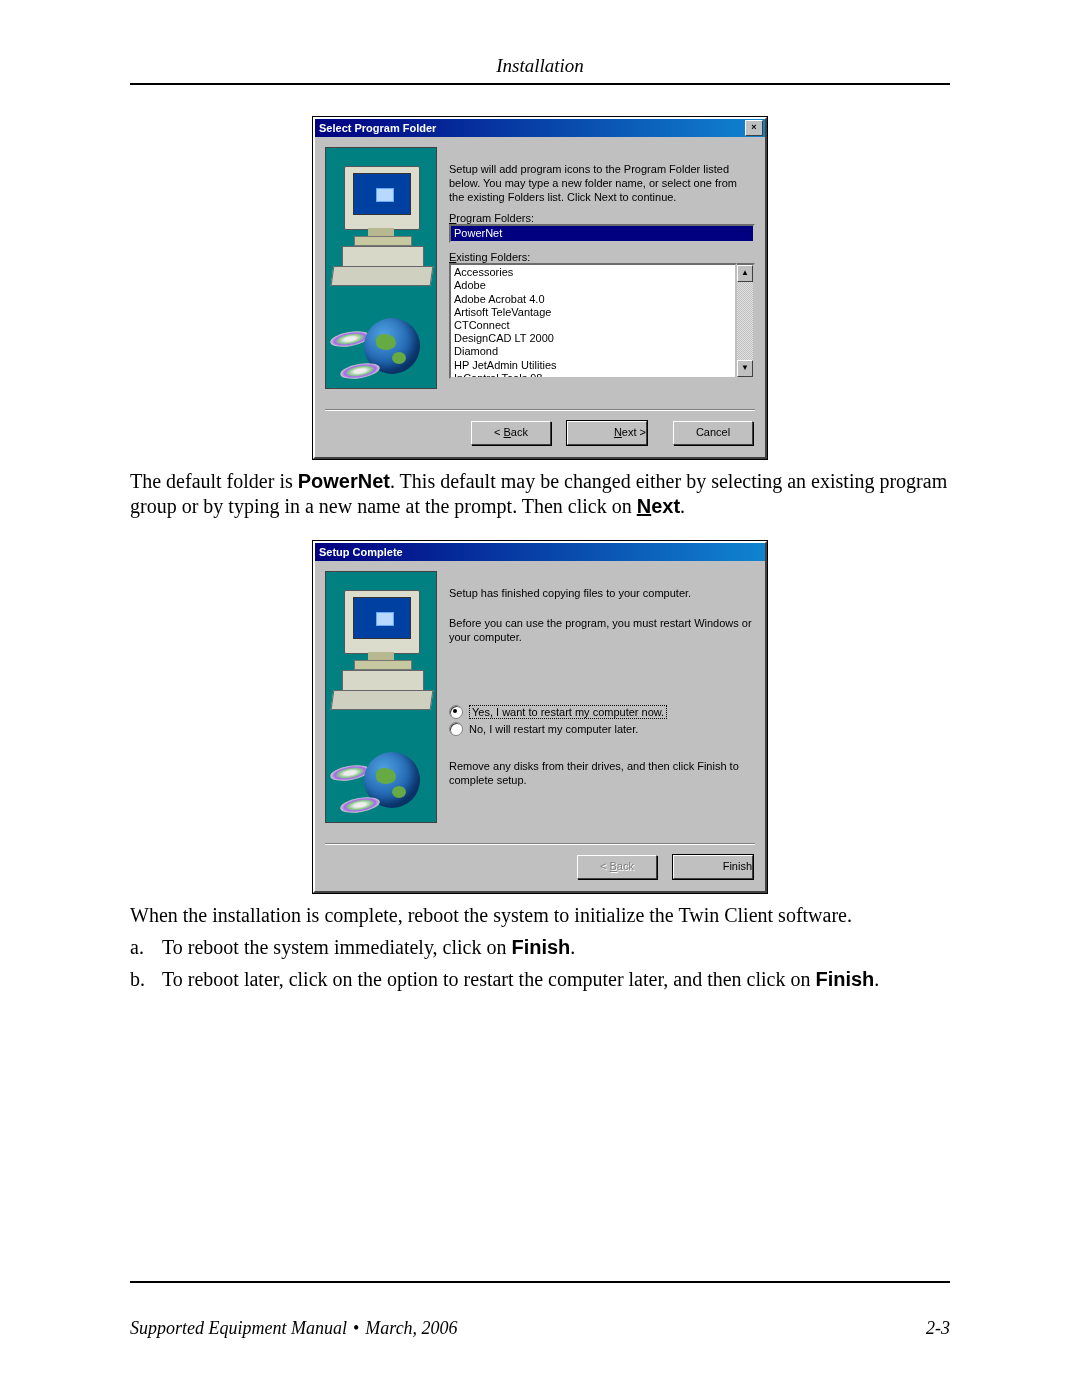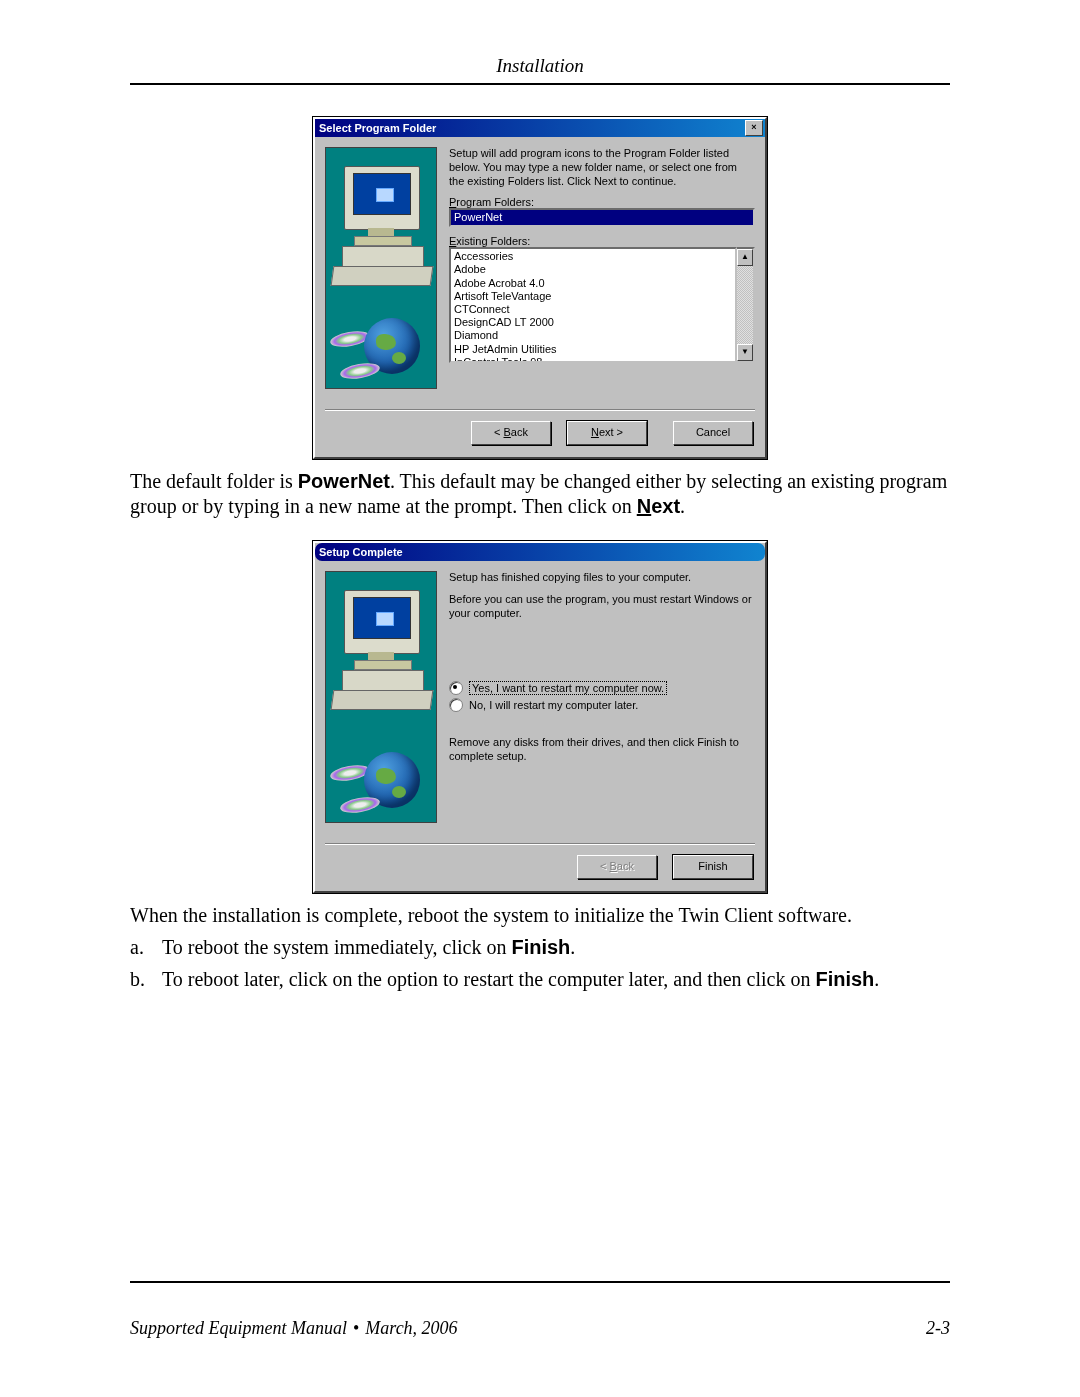--- a/index.html
+++ b/index.html
@@ -45,21 +45,21 @@
     display: flex;
     align-items: center;
     justify-content: space-between;
     height: 18px;
     padding: 0 2px 0 4px;
     color: #fff;
     font-weight: bold;
     font-size: 11px;
   }
   .tb-grad1 { background: linear-gradient(to right, #000080, #1084d0); }
-  .tb-grad2 { background: linear-gradient(to right, #000080, #1084d0); border-radius: 7px; }
+  .tb-grad2 { background: linear-gradient(to right, #000080, #1084d0); }
   .closebtn {
     width: 16px; height: 14px;
     background: #c0c0c0;
     border: 1px solid;
     border-color: #fff #404040 #404040 #fff;
     font-family: Arial, sans-serif;
     font-size: 9px;
     font-weight: bold;
     line-height: 12px;
     text-align: center;
@@ -93,21 +93,21 @@
   .si-globe { position:absolute; left:38px; bottom:14px; width:56px; height:56px; border-radius:50%;
               background: radial-gradient(circle at 35% 30%, #4fa0e0 0%, #1050a0 70%);
               box-shadow: inset -6px -6px 10px rgba(0,0,0,.4);}
   .si-land1 { position:absolute; left:50px; bottom:38px; width:20px; height:16px; background:#6a4; border-radius:40% 60% 50% 50%;}
   .si-land2 { position:absolute; left:66px; bottom:24px; width:14px; height:12px; background:#6a4; border-radius:50%;}
   .si-disc1 { position:absolute; left:4px; bottom:42px; width:40px; height:14px; border-radius:50%;
               background: radial-gradient(ellipse at center, #eee 20%, #8c8 40%, #a6e 55%, #ccc 70%); transform:rotate(-10deg);}
   .si-disc2 { position:absolute; left:14px; bottom:10px; width:40px; height:14px; border-radius:50%;
               background: radial-gradient(ellipse at center, #eee 20%, #8c8 40%, #a6e 55%, #ccc 70%); transform:rotate(-10deg);}
   .right-pane { flex: 1; }
-  .win p { margin: 0 0 8px 0; line-height: 1.25; }
+  .win p { margin: 16px 0 8px 0; line-height: 1.25; }
   .lbl { margin-top: 6px; }
   .u { text-decoration: underline; }
   .textbox {
     width: 100%;
     box-sizing: border-box;
     height: 19px;
     padding: 1px 3px;
     background: #fff;
     border: 2px inset #c0c0c0;
     font-family: inherit;
@@ -147,21 +147,21 @@
     padding: 4px 12px 12px 10px;
   }
   .wbtn {
     width: 78px; height: 22px;
     background:#c0c0c0;
     border:1px solid; border-color:#fff #404040 #404040 #fff;
     box-shadow: 1px 1px 0 #000;
     font: inherit; font-size:11px;
     text-align:center; line-height:20px;
   }
-  .wbtn.default { box-shadow: 0 0 0 1px #000, 1px 1px 0 #000; }
+  .wbtn.default { box-shadow: 0 0 0 1px #000, 1px 1px 0 #000; text-align: right; }
   .wbtn.disabled { color:#808080; text-shadow: 1px 1px 0 #fff; }
   .radio-row { display:flex; align-items:center; gap:6px; margin:3px 0; }
   .radio {
     width:12px; height:12px; border-radius:50%;
     background:#fff; border:1px solid #808080;
     box-shadow: inset -1px -1px 0 #fff, inset 1px 1px 0 #404040;
     position:relative; flex:none;
   }
   .radio.checked::after {
     content:""; position:absolute; left:3px; top:3px; width:4px; height:4px;

